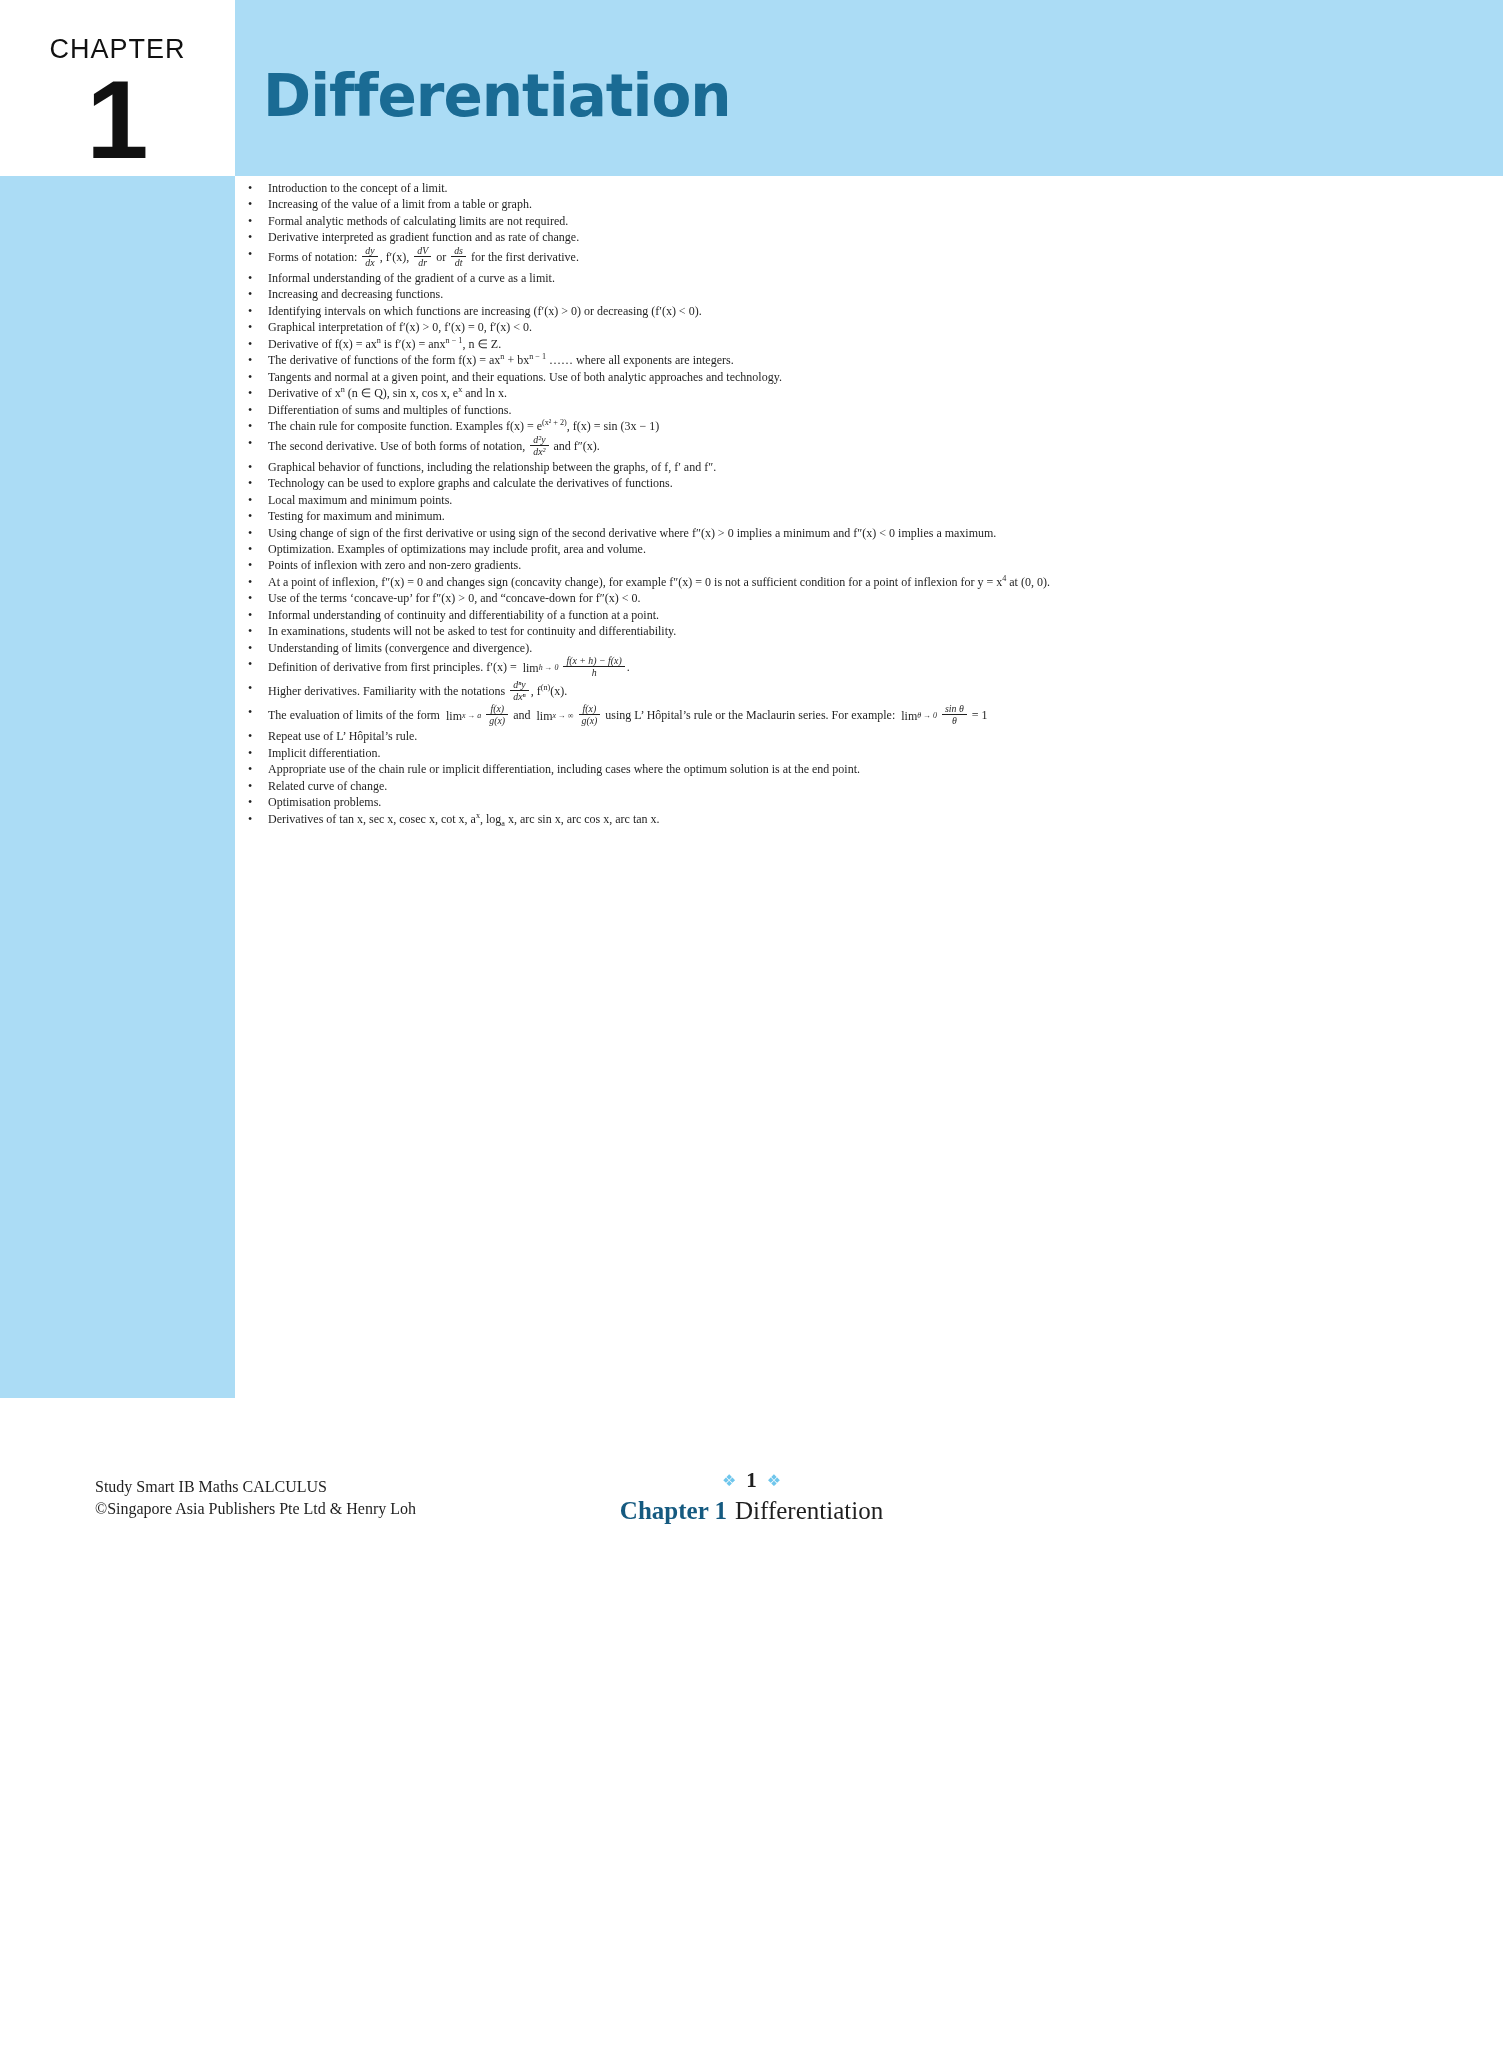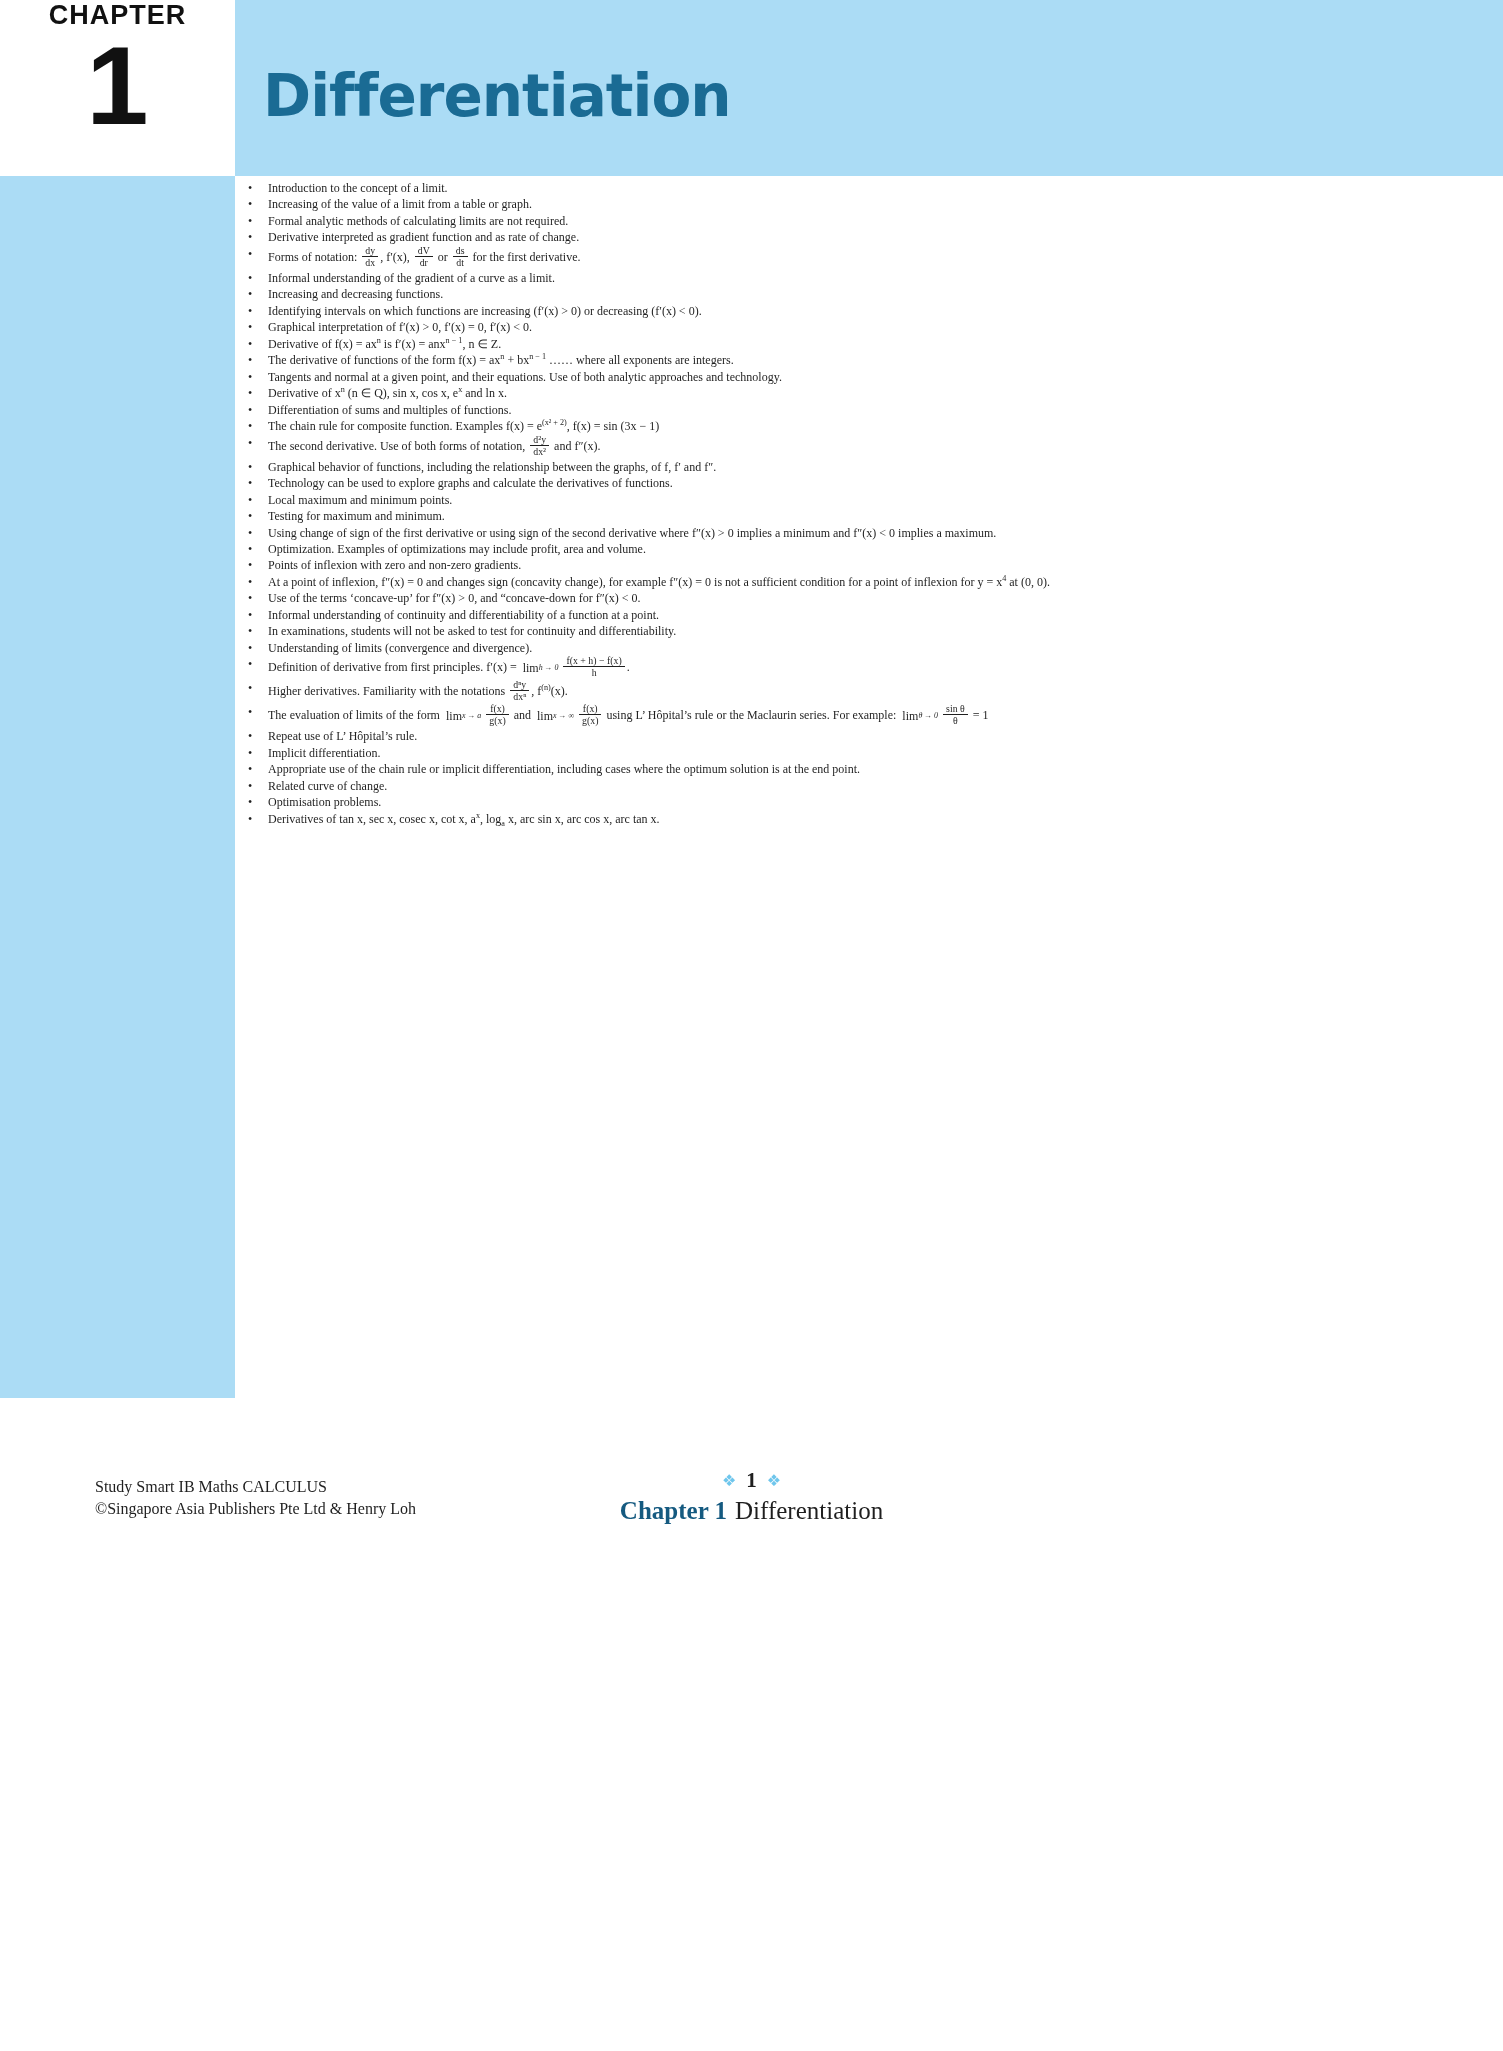--- a/index.html
+++ b/index.html
@@ -12,42 +12,43 @@
   html,body{margin:0;padding:0;}
   body{
     width:1503px;height:2051px;position:relative;background:#ffffff;
     font-family:"Liberation Serif", serif;color:var(--ink);
     overflow:hidden;
   }
   .top-band{position:absolute;left:235px;top:0;width:1268px;height:176px;background:var(--band);}
   .left-band{position:absolute;left:0;top:176px;width:235px;height:1222px;background:var(--band);}
   .chapter-box{position:absolute;left:0;top:0;width:235px;height:176px;background:#fff;text-align:center;}
   .chapter-label{
-    font-family:"Liberation Sans", sans-serif;font-weight:bold;font-size:27px;
-    letter-spacing:1px;color:#111;
+    font-family:"Liberation Sans", sans-serif;font-weight:normal;font-size:27px;
+    letter-spacing:1px;color:#111;margin-top:34px;
   }
   .chapter-number{
     font-family:"Liberation Sans", sans-serif;font-weight:bold;font-size:112px;
     line-height:0.95;color:#111;margin-top:2px;
   }
   .page-title{
     position:absolute;left:263px;top:62px;margin:0;
     font-family:"DejaVu Sans", sans-serif;font-weight:bold;font-size:58px;
     letter-spacing:-1px;color:var(--title);
   }
   .content{position:absolute;left:246px;top:180px;width:852px;}
   ul.topics{list-style:none;margin:0;padding:0;font-size:12px;line-height:1.29;}
   ul.topics li{position:relative;padding-left:22px;margin:1px 0;}
   ul.topics li::before{content:"\2022";position:absolute;left:2px;top:0;}
   sup{font-size:0.68em;line-height:0;}
   sub{font-size:0.68em;line-height:0;}
   .frac{
     display:inline-flex;flex-direction:column;vertical-align:middle;
     text-align:center;font-size:0.82em;line-height:1.12;margin:0 2px;
     transform:translateY(-2px);
+    font-style:italic;
   }
   .frac .num{border-bottom:1.3px solid currentColor;padding:0 3px;}
   .frac .den{padding:0 3px;}
   .lim{
     display:inline-flex;flex-direction:row;vertical-align:middle;
     text-align:center;line-height:1;margin:0 3px;transform:translateY(-1px);
   }
   .lim .under{font-size:0.66em;font-style:italic;margin-top:2px;}
   .footer-left{position:absolute;left:95px;top:1476px;font-size:16px;line-height:1.35;}
   .footer-center{position:absolute;left:0;right:0;top:1468px;text-align:center;}

